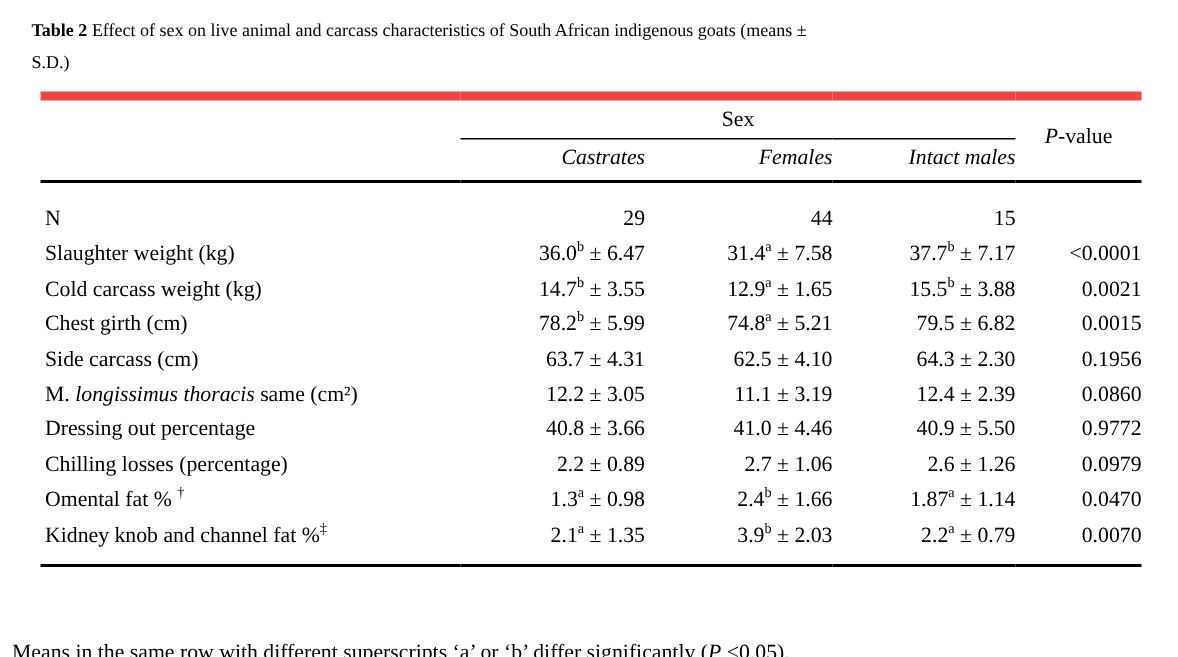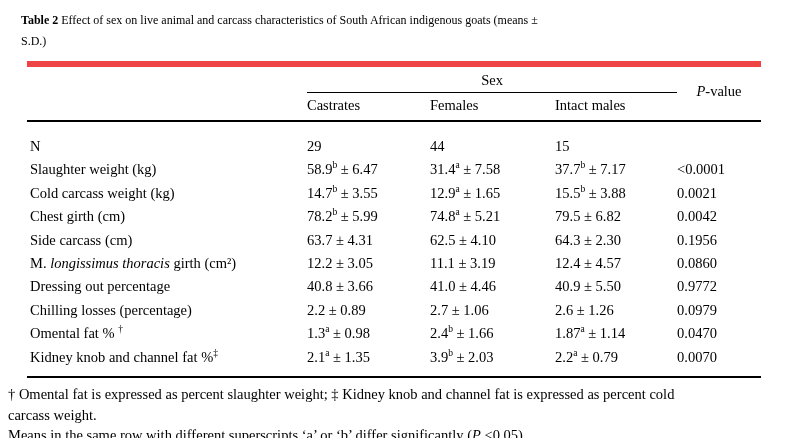--- a/index.html
+++ b/index.html
@@ -32,33 +32,34 @@
   th.sex-spanner{
     text-align:center;
     padding:5px 0 3px 0;
     border-bottom:1.5px solid #000;
   }
   th.p-header{
     vertical-align:middle;
     padding-bottom:6px;
   }
   thead tr.sub th{
-    text-align:left;
+    text-align:right;
     padding:4px 0 6px 0;
+    font-style:italic;
   }
   tbody td{
     padding:0;
     line-height:23.4px;
     vertical-align:bottom;
     white-space:nowrap;
   }
   tbody tr:first-child td{padding-top:13px;}
   tbody tr:last-child td{padding-bottom:7px;}
   td.label{text-align:left;padding-left:3px;}
-  td.val,td.p{text-align:left;}
+  td.val,td.p{text-align:right;}
   sup{
     font-size:9.5px;
     vertical-align:super;
     line-height:0;
   }
   i{font-style:italic;}
   .footnotes{
     margin:6px 12px 0 8px;
     font-size:14.5px;
     line-height:20.5px;
@@ -93,51 +94,51 @@
   <tbody>
     <tr>
       <td class="label"><span>N</span></td>
       <td class="val"><span>29</span><sup></sup><span></span></td>
       <td class="val"><span>44</span><sup></sup><span></span></td>
       <td class="val"><span>15</span><sup></sup><span></span></td>
       <td class="p"></td>
     </tr>
     <tr>
       <td class="label"><span>Slaughter weight (kg)</span></td>
-      <td class="val"><span>58.9</span><sup>b</sup><span> ± 6.47</span></td>
+      <td class="val"><span>36.0</span><sup>b</sup><span> ± 6.47</span></td>
       <td class="val"><span>31.4</span><sup>a</sup><span> ± 7.58</span></td>
       <td class="val"><span>37.7</span><sup>b</sup><span> ± 7.17</span></td>
       <td class="p">&lt;0.0001</td>
     </tr>
     <tr>
       <td class="label"><span>Cold carcass weight (kg)</span></td>
       <td class="val"><span>14.7</span><sup>b</sup><span> ± 3.55</span></td>
       <td class="val"><span>12.9</span><sup>a</sup><span> ± 1.65</span></td>
       <td class="val"><span>15.5</span><sup>b</sup><span> ± 3.88</span></td>
       <td class="p">0.0021</td>
     </tr>
     <tr>
       <td class="label"><span>Chest girth (cm)</span></td>
       <td class="val"><span>78.2</span><sup>b</sup><span> ± 5.99</span></td>
       <td class="val"><span>74.8</span><sup>a</sup><span> ± 5.21</span></td>
       <td class="val"><span>79.5</span><sup></sup><span> ± 6.82</span></td>
-      <td class="p">0.0042</td>
+      <td class="p">0.0015</td>
     </tr>
     <tr>
       <td class="label"><span>Side carcass (cm)</span></td>
       <td class="val"><span>63.7</span><sup></sup><span> ± 4.31</span></td>
       <td class="val"><span>62.5</span><sup></sup><span> ± 4.10</span></td>
       <td class="val"><span>64.3</span><sup></sup><span> ± 2.30</span></td>
       <td class="p">0.1956</td>
     </tr>
     <tr>
-      <td class="label"><span>M. </span><i>longissimus thoracis</i><span> girth (cm²)</span></td>
+      <td class="label"><span>M. </span><i>longissimus thoracis</i><span> same (cm²)</span></td>
       <td class="val"><span>12.2</span><sup></sup><span> ± 3.05</span></td>
       <td class="val"><span>11.1</span><sup></sup><span> ± 3.19</span></td>
-      <td class="val"><span>12.4</span><sup></sup><span> ± 4.57</span></td>
+      <td class="val"><span>12.4</span><sup></sup><span> ± 2.39</span></td>
       <td class="p">0.0860</td>
     </tr>
     <tr>
       <td class="label"><span>Dressing out percentage</span></td>
       <td class="val"><span>40.8</span><sup></sup><span> ± 3.66</span></td>
       <td class="val"><span>41.0</span><sup></sup><span> ± 4.46</span></td>
       <td class="val"><span>40.9</span><sup></sup><span> ± 5.50</span></td>
       <td class="p">0.9772</td>
     </tr>
     <tr>
@@ -158,16 +159,16 @@
       <td class="label"><span>Kidney knob and channel fat %</span><sup>‡</sup></td>
       <td class="val"><span>2.1</span><sup>a</sup><span> ± 1.35</span></td>
       <td class="val"><span>3.9</span><sup>b</sup><span> ± 2.03</span></td>
       <td class="val"><span>2.2</span><sup>a</sup><span> ± 0.79</span></td>
       <td class="p">0.0070</td>
     </tr>
   </tbody>
 </table>
 
 <div class="footnotes">
-  <span>† Omental fat is expressed as percent slaughter weight; ‡ Kidney knob and channel fat is expressed as percent cold</span><br>
-  <span>carcass weight.</span><br>
+  <br>
+  <br>
   <span>Means in the same row with different superscripts ‘a’ or ‘b’ differ significantly (</span><i>P</i><span> &lt;0.05).</span>
 </div>
 
 </body></html>

